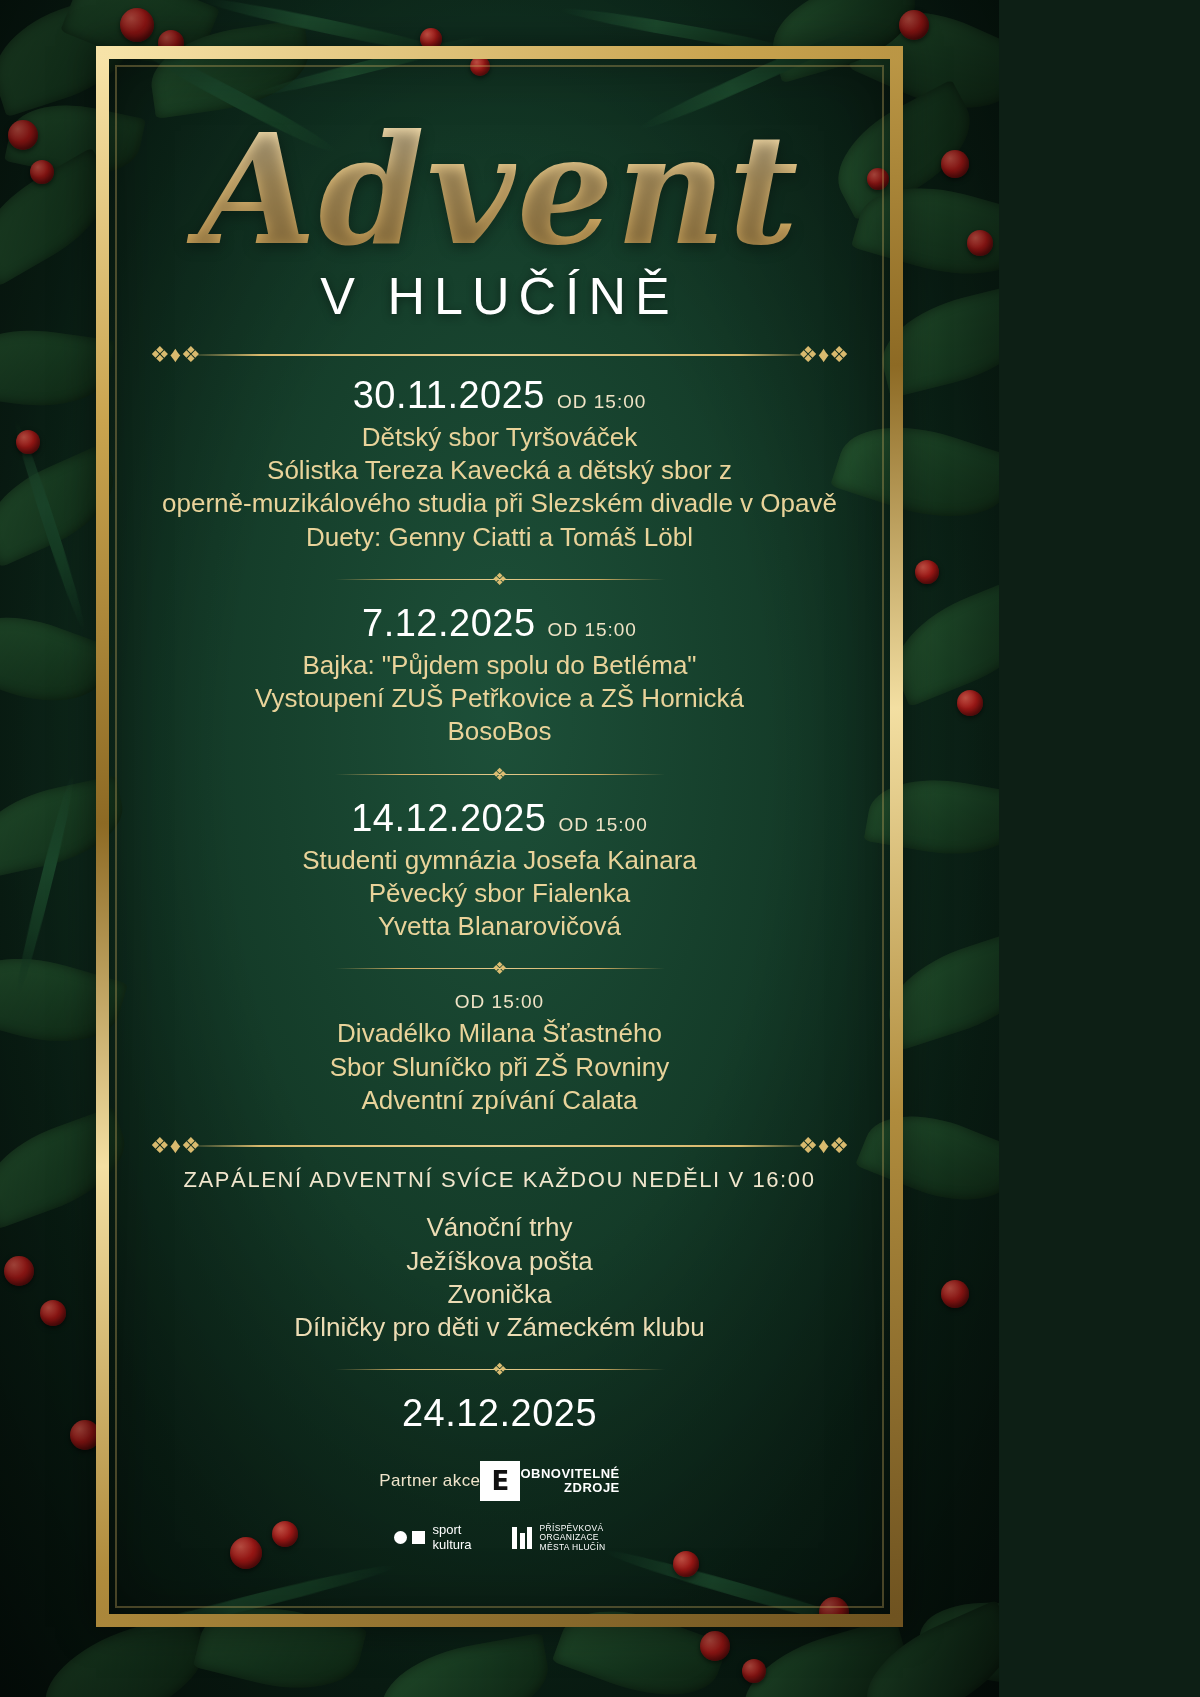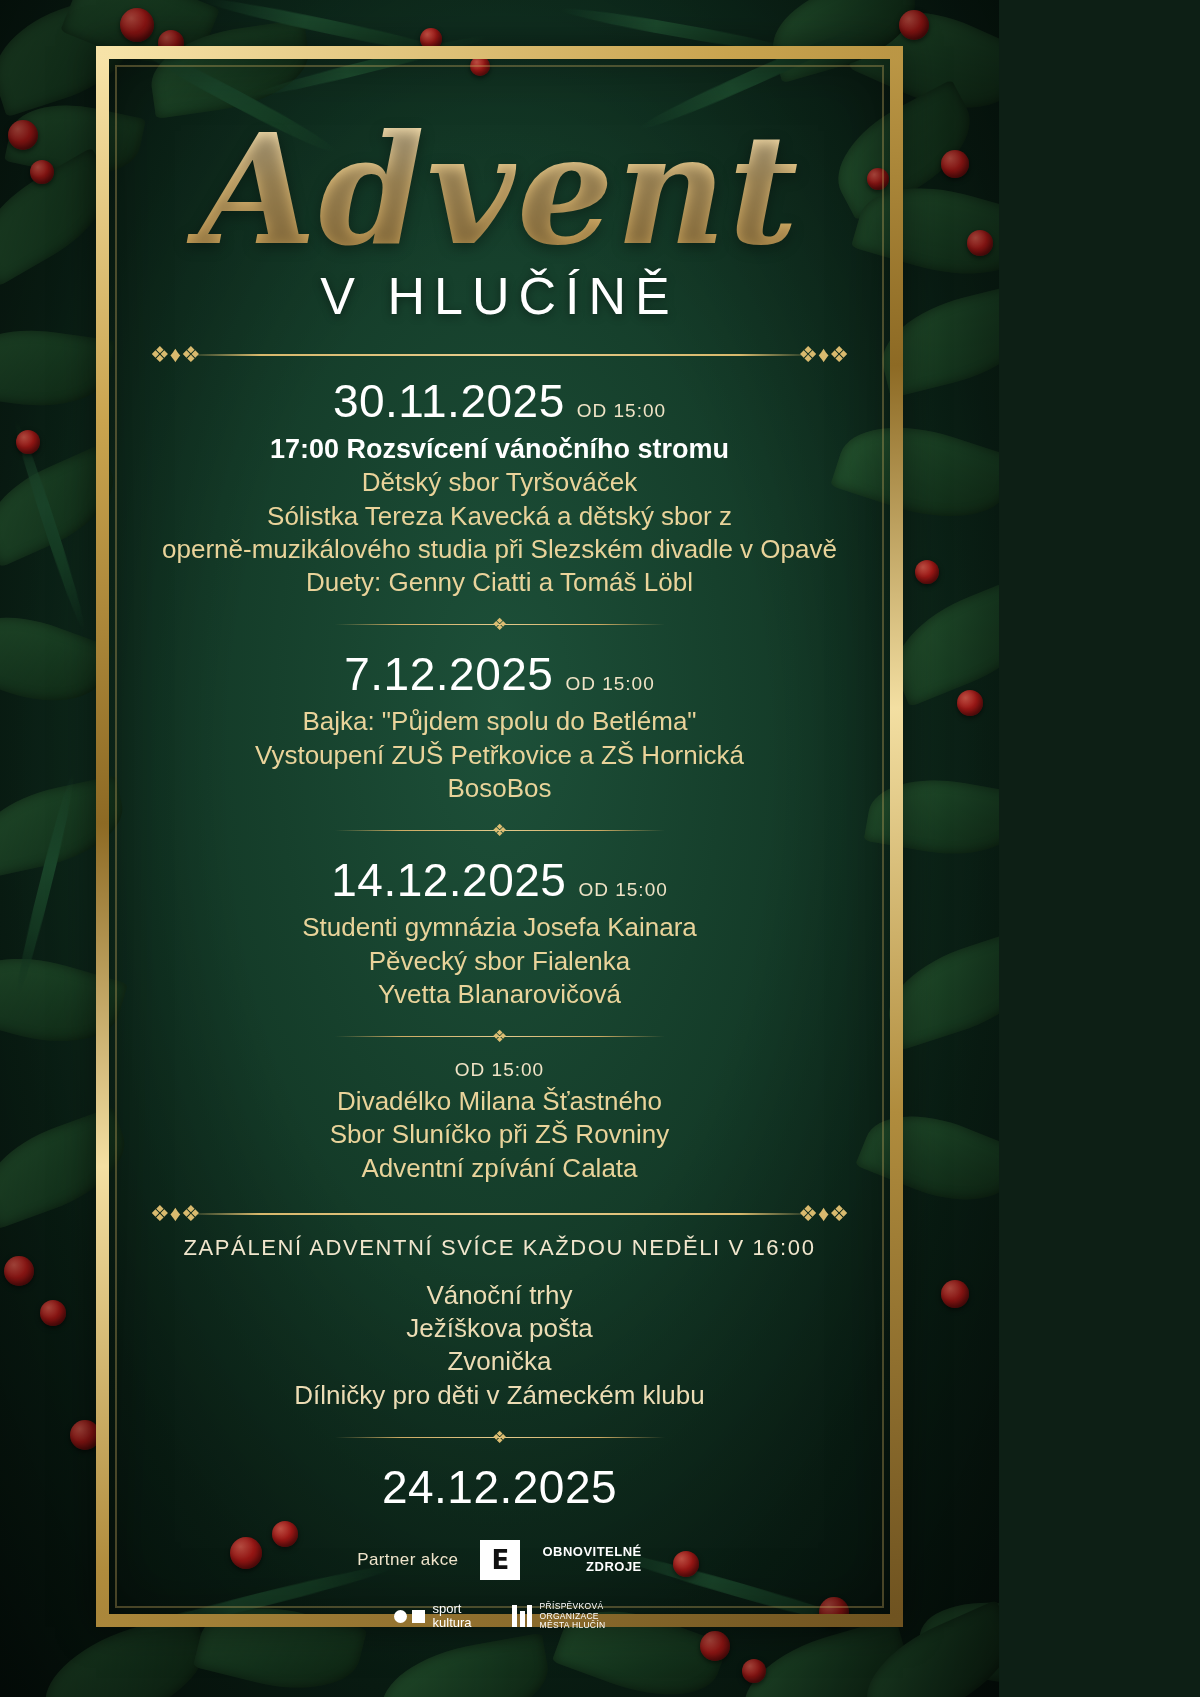--- a/index.html
+++ b/index.html
@@ -152,21 +152,21 @@
   
   .event { margin-top: 4px; }
   .date-line {
     display: flex;
     align-items: baseline;
     justify-content: center;
     gap: 12px;
     margin-bottom: 4px;
   }
   .date {
-    font-size: 46px;
+    font-size: 38px;
     color: #ffffff;
     letter-spacing: .5px;
   }
   .from {
     font-size: 19px;
     color: #f0e3c6;
     letter-spacing: 1px;
   }
   .line {
     font-size: 26px;
@@ -186,21 +186,21 @@
     color: #f1e6cd;
     margin: 10px 0 18px 0;
   }
   .markets .line { color: #ecdcb4; }
 
   
   .partner {
     display: flex;
     align-items: center;
     justify-content: center;
-    gap: 22px;
+    gap: 0;
     margin-top: 26px;
   }
   .partner-label {
     font-size: 17px;
     color: #efe4cb;
     letter-spacing: .4px;
   }
   .cez-mark {
     width: 40px; height: 40px;
     background: #ffffff;
@@ -333,21 +333,20 @@
     <div class="rule-wide">
       <span class="orn left">❖♦❖</span>
       <span class="orn right">❖♦❖</span>
     </div>
 
     <div class="event">
       <div class="date-line">
         <span class="date">30.11.2025</span>
         <span class="from">OD 15:00</span>
       </div>
-      <div class="line bold-white">17:00 Rozsvícení vánočního stromu</div>
       <div class="line gold">Dětský sbor Tyršováček</div>
       <div class="line gold">Sólistka Tereza Kavecká a dětský sbor z</div>
       <div class="line gold">operně-muzikálového studia při Slezském divadle v Opavě</div>
       <div class="line gold">Duety: Genny Ciatti a Tomáš Löbl</div>
     </div>
 
     <div class="rule-small">
         <span class="dot">❖</span>
       </div>
 

